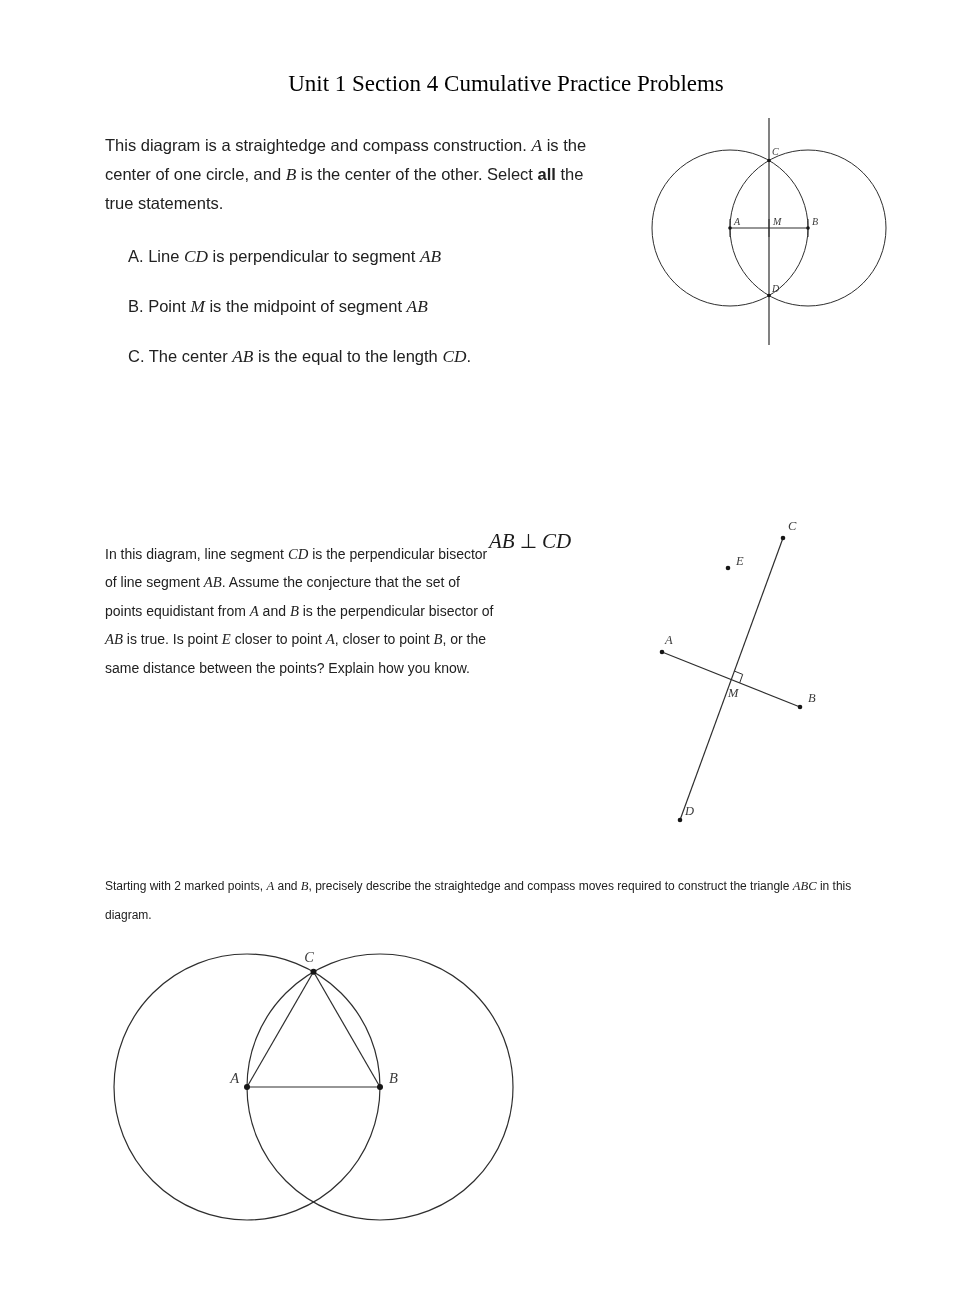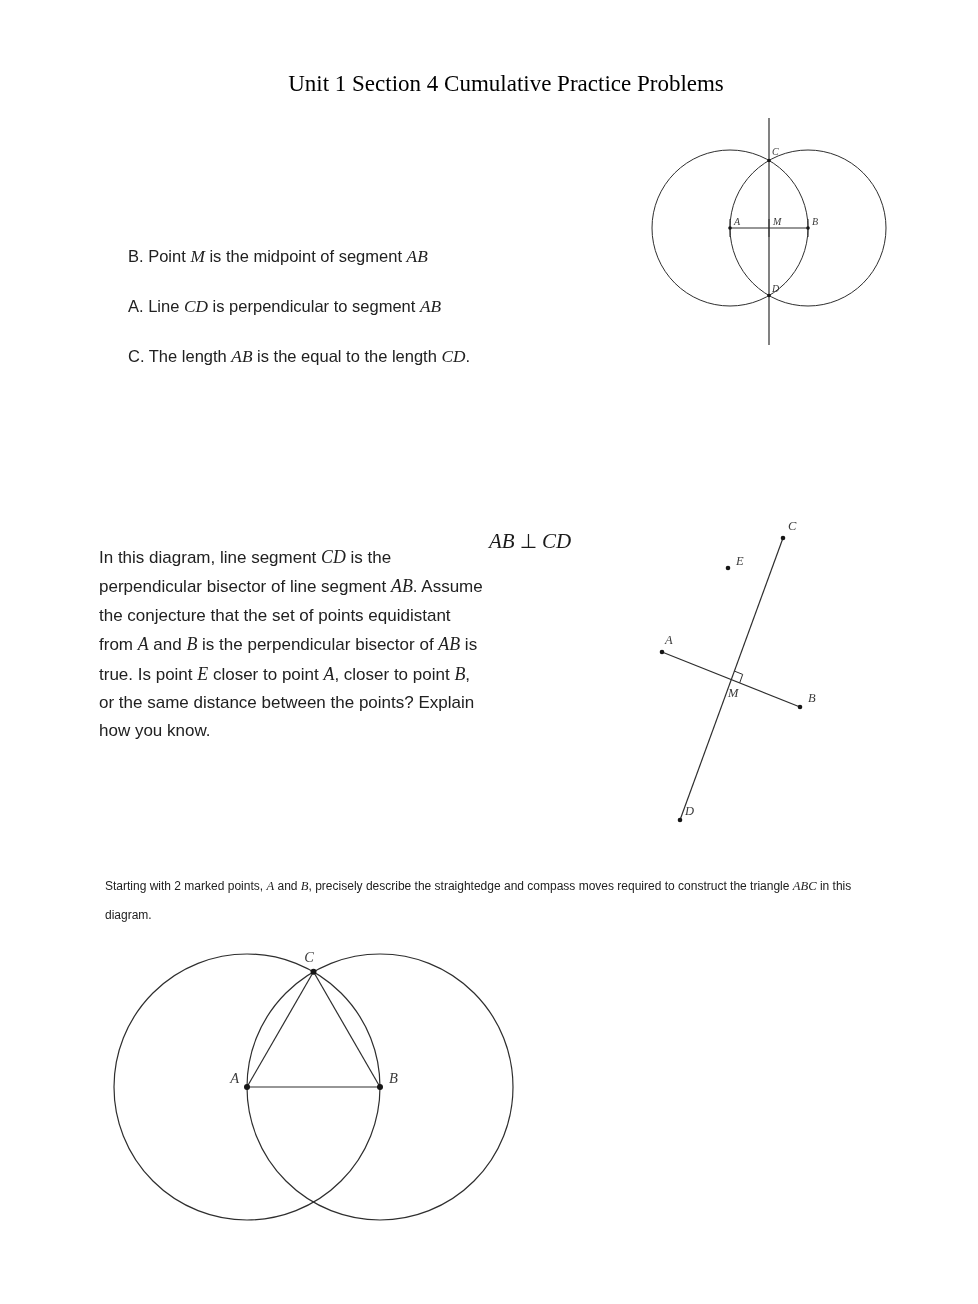--- a/index.html
+++ b/index.html
@@ -16,22 +16,22 @@
   .p1-prompt {
     position:absolute; left:105px; top:114px; width:505px;
     font-size:16.5px; line-height:28px;
   }
   .options {
     position:absolute; left:128px; top:246px;
     display:flex; flex-direction:column; gap:29px;
     font-size:16.5px; line-height:20px;
   }
   .p2-prompt {
-    position:absolute; left:99px; top:526px; width:390px;
-    font-size:17px; line-height:28.4px;
+    position:absolute; left:105px; top:526px; width:390px;
+    font-size:14px; line-height:28.4px;
   }
   .relation {
     position:absolute; left:489px; top:529px;
     font-size:20px; font-family:"Liberation Serif", serif; color:#1a1a1a;
   }
   .p3-prompt {
     position:absolute; left:105px; top:860px; width:780px;
     font-size:12px; line-height:29px;
   }
   .diag1 { position:absolute; left:610px; top:108px; width:300px; height:245px; }
@@ -51,25 +51,26 @@
   .diag2 text { font-size:12.5px; }
   .diag3 text { font-size:14.5px; }
 </style>
 </head>
 <body>
 
 <div class="page">
 
   <h1 class="title">Unit 1 Section 4 Cumulative Practice Problems</h1>
 
+  <p class="p1-prompt"><span>This diagram is a straightedge and compass construction. </span><span class="math">A</span><span> is the center of one circle, and </span><span class="math">B</span><span> is the center of the other. Select </span><span class="bold">all</span><span> the true statements.</span></p>
 
   <div class="options">
+    <div class="option"><span>A. Line </span><span class="math">CD</span><span> is perpendicular to segment </span><span class="math">AB</span></div>
     <div class="option"><span>B. Point </span><span class="math">M</span><span> is the midpoint of segment </span><span class="math">AB</span></div>
-    <div class="option"><span>A. Line </span><span class="math">CD</span><span> is perpendicular to segment </span><span class="math">AB</span></div>
-    <div class="option"><span>C. The length </span><span class="math">AB</span><span> is the equal to the length </span><span class="math">CD</span><span>.</span></div>
+    <div class="option"><span>C. The center </span><span class="math">AB</span><span> is the equal to the length </span><span class="math">CD</span><span>.</span></div>
   </div>
 
   <svg class="diag1" viewBox="0 0 300 245">
     <circle class="thin" cx="120" cy="120" r="78"></circle>
     <circle class="thin" cx="198" cy="120" r="78"></circle>
     <line class="stroke" x1="159" y1="10" x2="159" y2="237"></line>
     <line class="stroke" x1="120" y1="120" x2="198" y2="120"></line>
     <line class="thin" x1="120" y1="111" x2="120" y2="129"></line>
     <line class="thin" x1="159" y1="111" x2="159" y2="129"></line>
     <line class="thin" x1="198" y1="111" x2="198" y2="129"></line>

